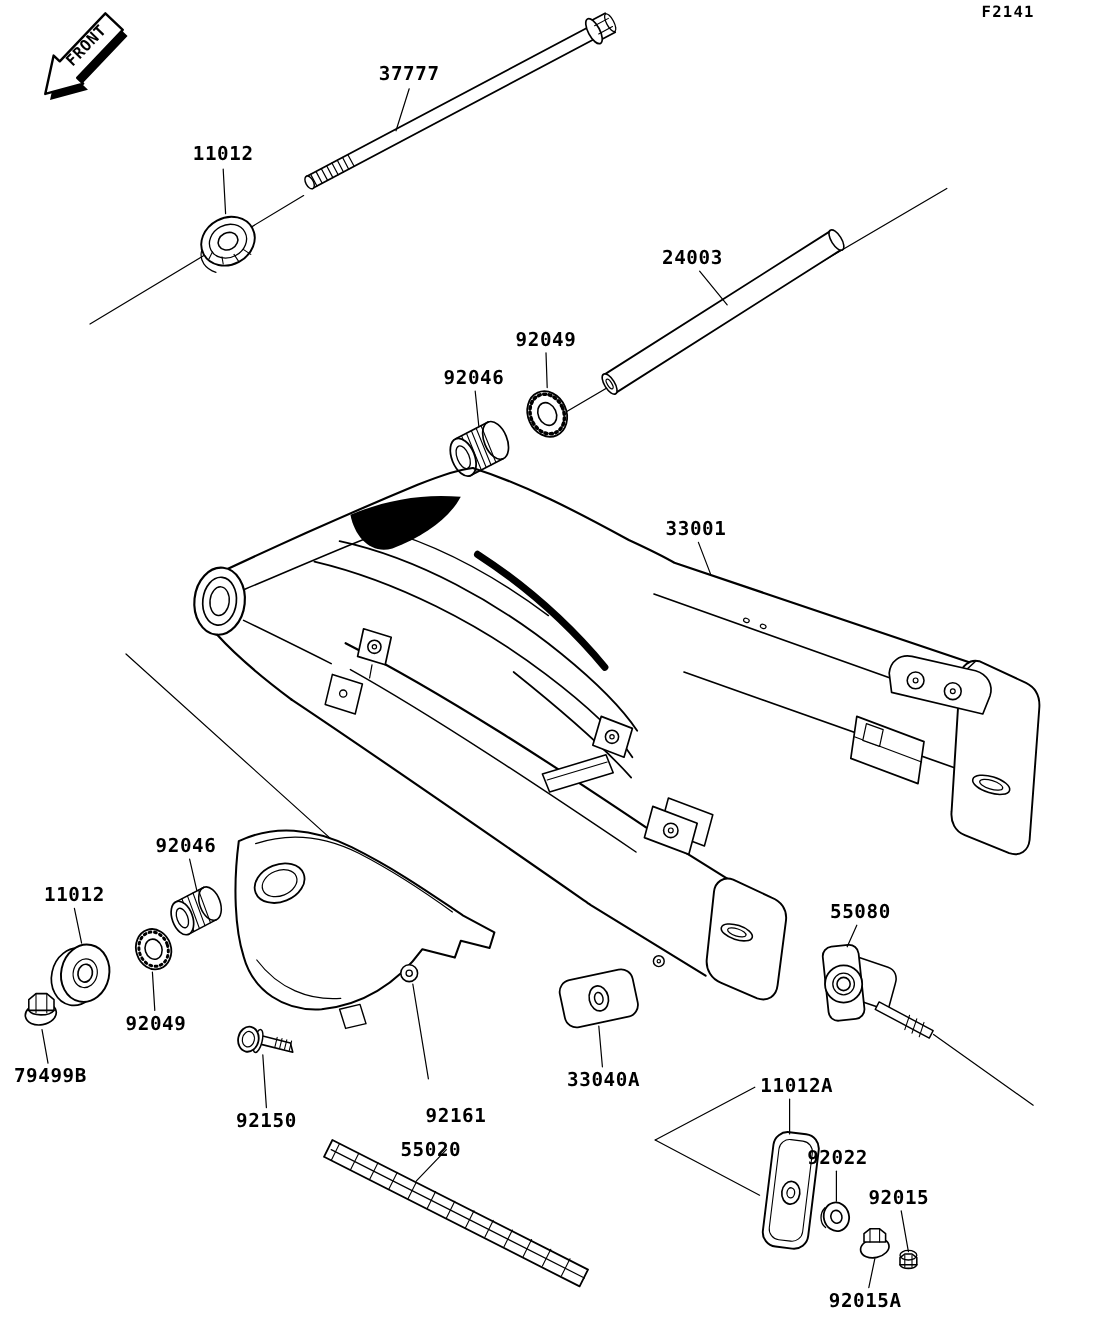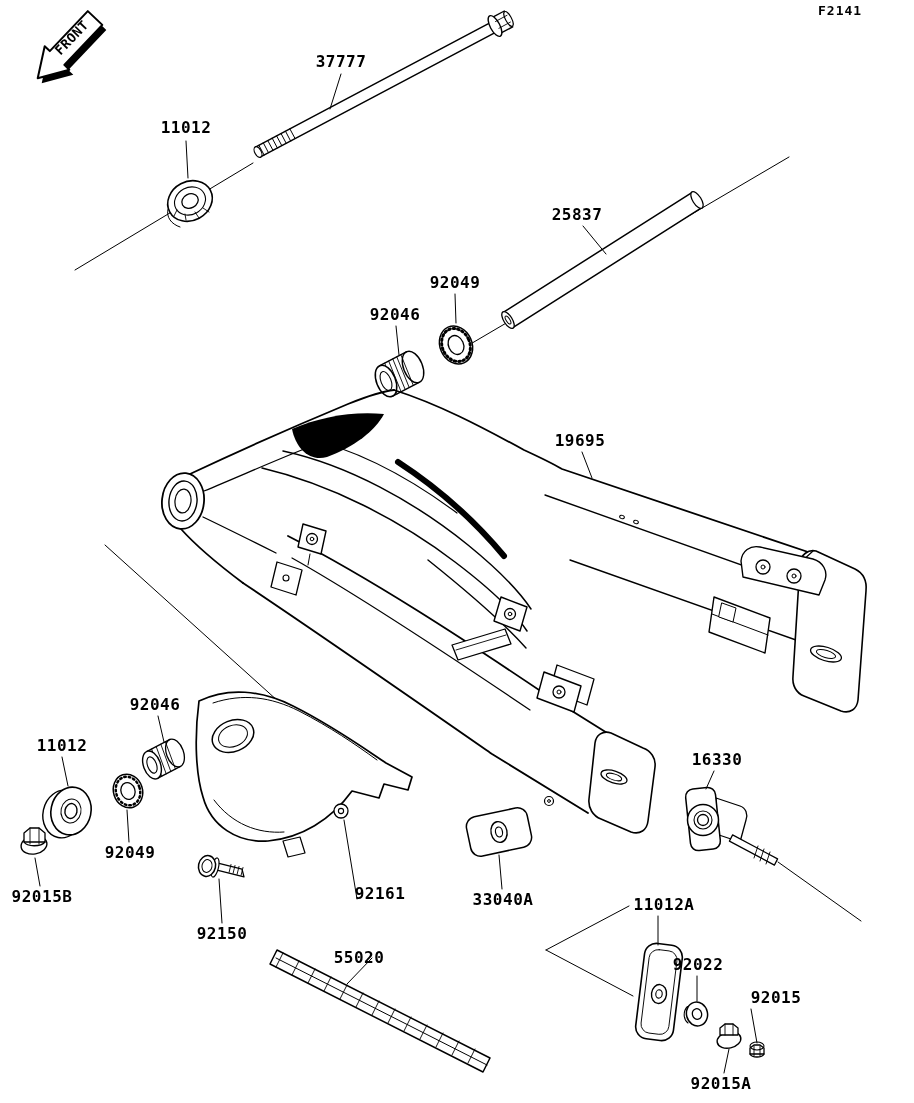--- a/index.html
+++ b/index.html
@@ -250,31 +250,31 @@
     <polygon fill="#000" points="91.8,16.1 106.3,29.9 68.3,69.9 73.3,74.7 41.7,83.3 48.7,51.3 53.8,56.1"></polygon>
     <polygon fill="#fff" stroke="#000" stroke-width="2" points="87.8,11.1 102.3,24.9 64.3,64.9 69.3,69.7 37.7,78.3 44.7,46.3 49.8,51.1"></polygon>
     <text x="72" y="42" transform="rotate(-46 72 38)" text-anchor="middle" font-family="DejaVu Sans Mono, monospace" font-size="13" font-weight="bold" letter-spacing="0.5" fill="#000">FRONT</text>
   </g>
 </svg>
 
 <div class="fcode" style="left:818px;top:3px">F2141</div>
 
 <div class="plabel" style="left:341px;top:52px">37777</div>
 <div class="plabel" style="left:186px;top:118px">11012</div>
-<div class="plabel" style="left:577px;top:205px">25837</div>
+<div class="plabel" style="left:577px;top:205px">24003</div>
 <div class="plabel" style="left:455px;top:273px">92049</div>
 <div class="plabel" style="left:395px;top:305px">92046</div>
-<div class="plabel" style="left:580px;top:431px">19695</div>
+<div class="plabel" style="left:580px;top:431px">33001</div>
 <div class="plabel" style="left:155px;top:695px">92046</div>
 <div class="plabel" style="left:62px;top:736px">11012</div>
 <div class="plabel" style="left:130px;top:843px">92049</div>
-<div class="plabel" style="left:42px;top:887px">92015B</div>
+<div class="plabel" style="left:42px;top:887px">79499B</div>
 <div class="plabel" style="left:222px;top:924px">92150</div>
 <div class="plabel" style="left:359px;top:948px">55020</div>
 <div class="plabel" style="left:503px;top:890px">33040A</div>
-<div class="plabel" style="left:380px;top:884px">92161</div>
-<div class="plabel" style="left:717px;top:750px">16330</div>
+<div class="plabel" style="left:380px;top:920px">92161</div>
+<div class="plabel" style="left:717px;top:750px">55080</div>
 <div class="plabel" style="left:664px;top:895px">11012A</div>
 <div class="plabel" style="left:698px;top:955px">92022</div>
-<div class="plabel" style="left:776px;top:988px">92015</div>
+<div class="plabel" style="left:749px;top:988px">92015</div>
 <div class="plabel" style="left:721px;top:1074px">92015A</div>
 
 </div>
 
 </body></html>

